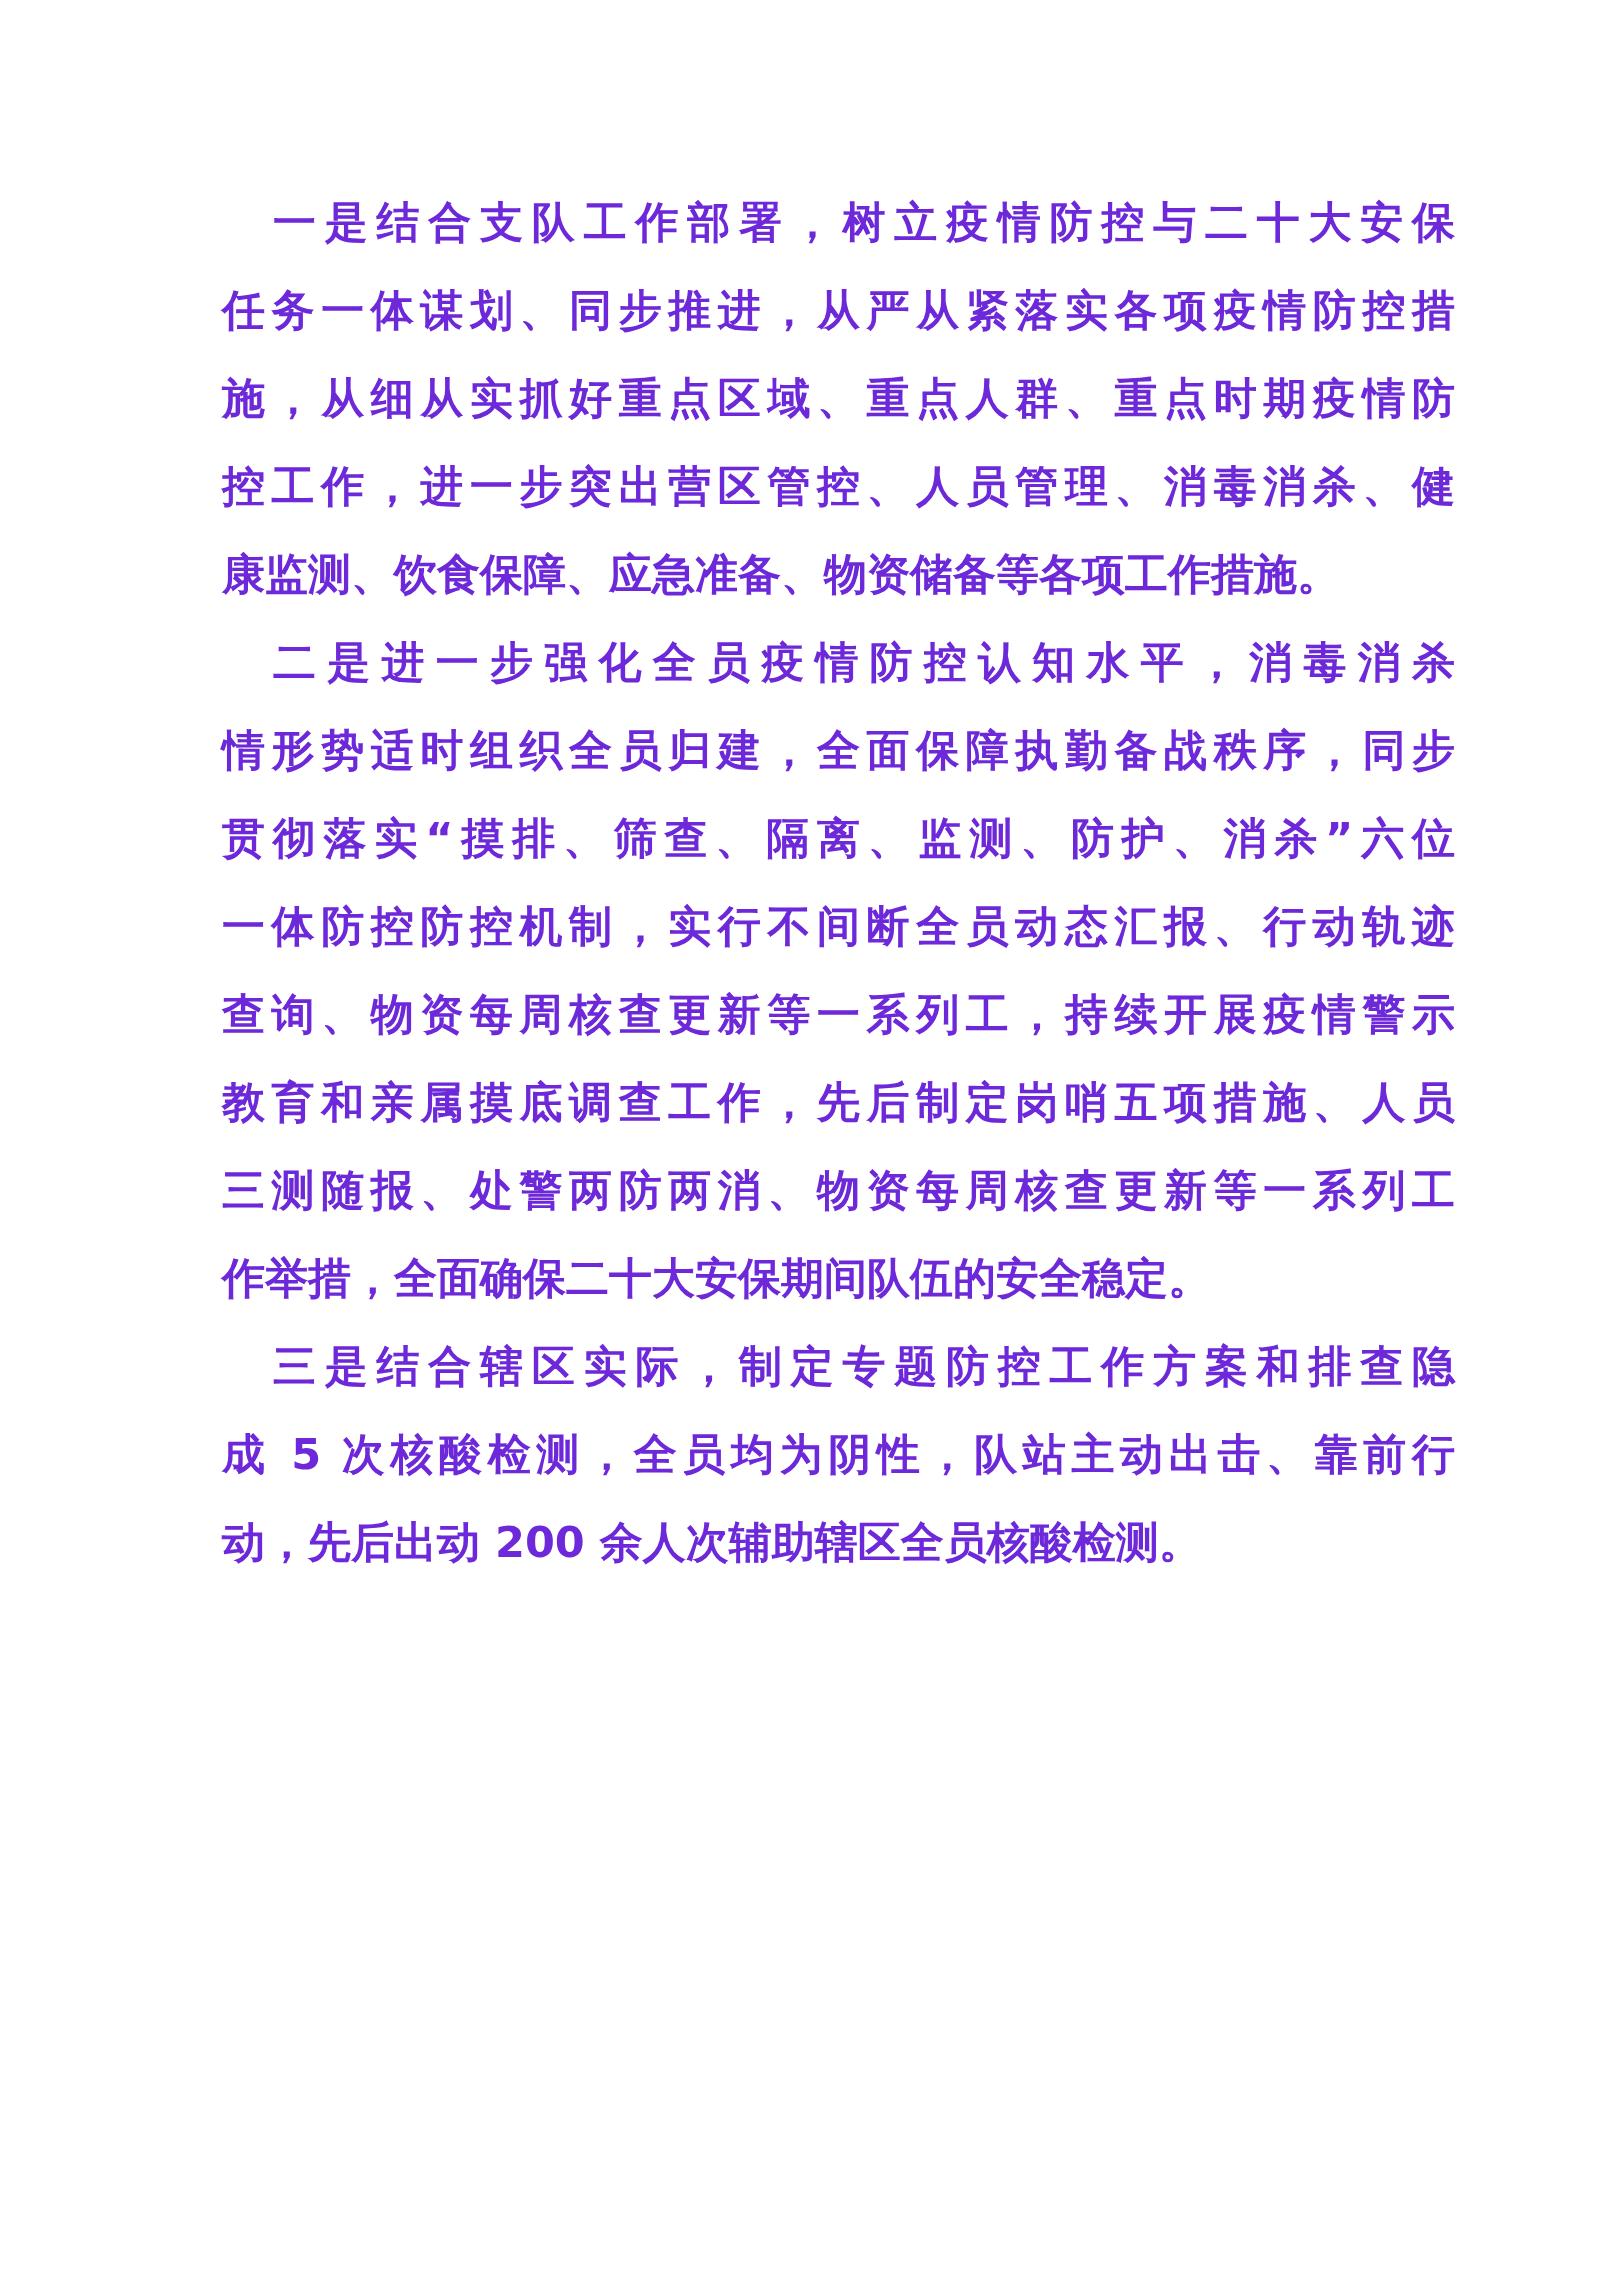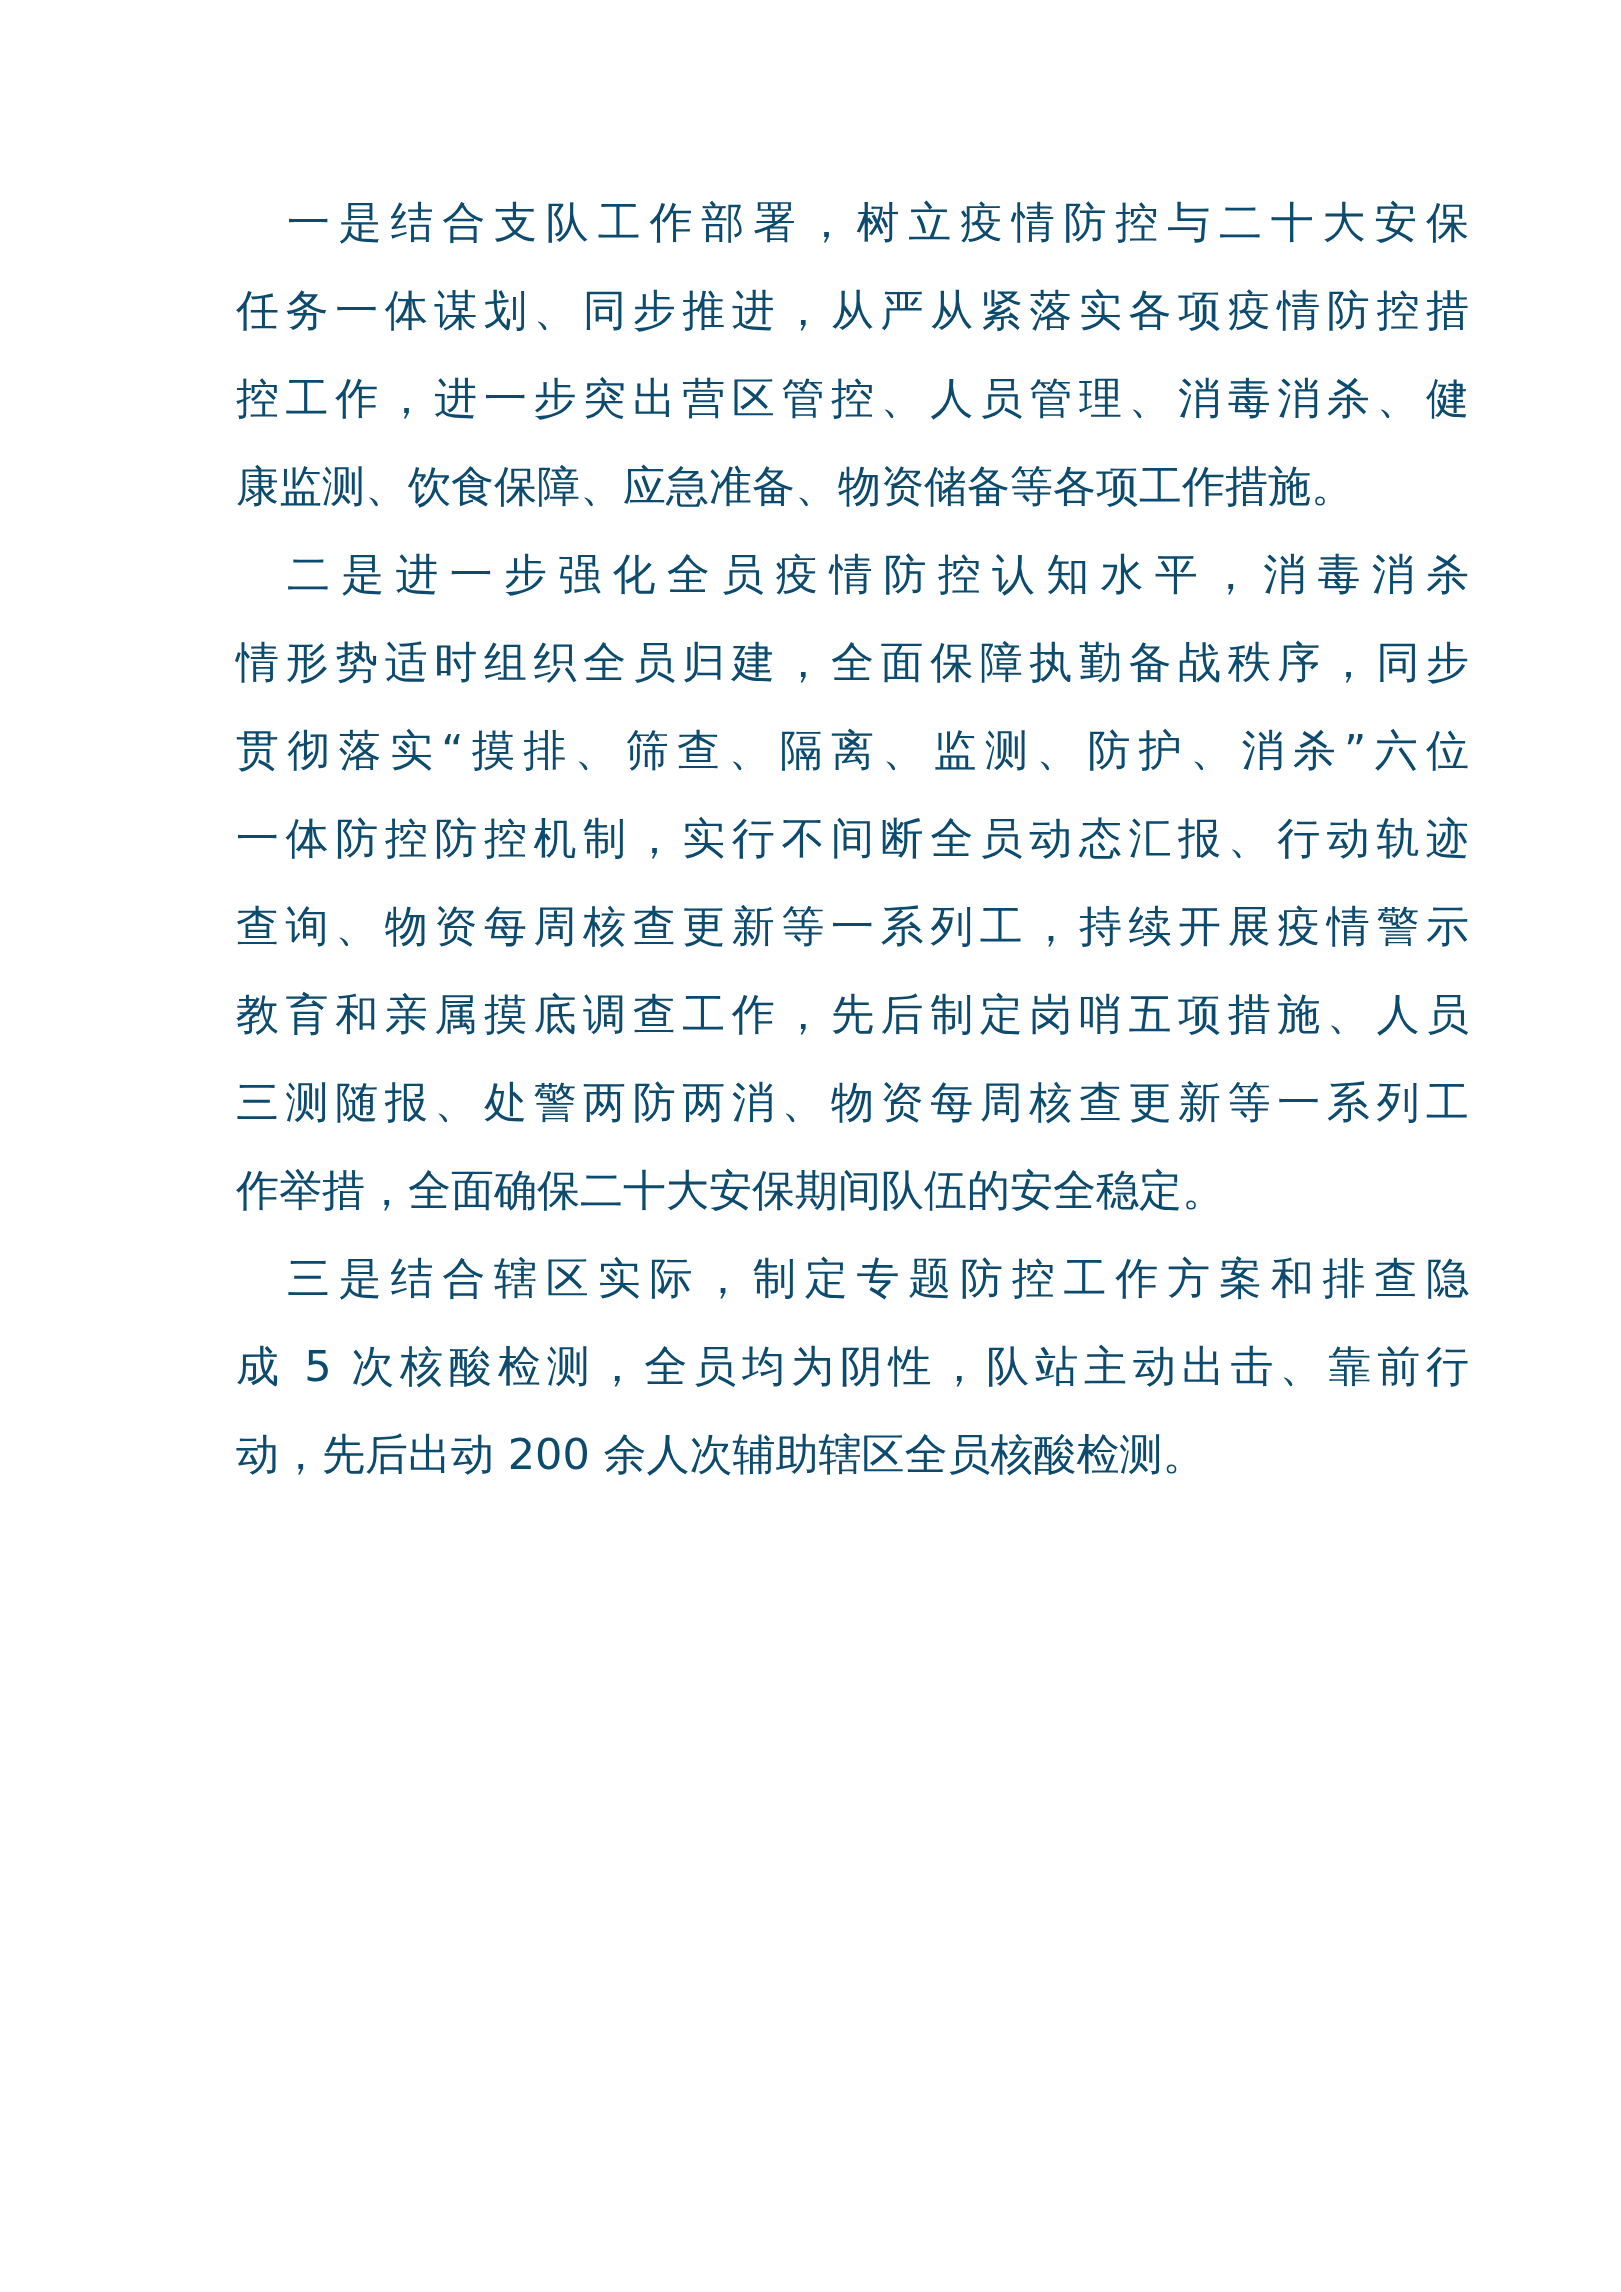--- a/index.html
+++ b/index.html
@@ -17,27 +17,27 @@
     position: absolute;
     left: 0;
     top: 0;
     width: 1621px;
     height: 2293px;
     background: #ffffff;
     overflow: hidden;
   }
   .doc-body {
     position: absolute;
-    left: 236px;
+    left: 222px;
     top: 178px;
     width: 1233px;
-    color: #0c4a6e;
+    color: #6d28d9;
     font-size: 43px;
     line-height: 88px;
-    font-weight: 400;
+    font-weight: 700;
   }
   .paragraph {
     margin: 0;
     padding: 0;
   }
   .line {
     text-align: justify;
     text-align-last: justify;
     -moz-text-align-last: justify;
   }
@@ -50,20 +50,21 @@
   }
 </style>
 </head>
 <body>
 
 <div class="doc-page">
   <div class="doc-body">
       <div class="paragraph">
         <div class="line first">一是结合支队工作部署，树立疫情防控与二十大安保</div>
         <div class="line">任务一体谋划、同步推进，从严从紧落实各项疫情防控措</div>
+        <div class="line">施，从细从实抓好重点区域、重点人群、重点时期疫情防</div>
         <div class="line">控工作，进一步突出营区管控、人员管理、消毒消杀、健</div>
         <div class="line last">康监测、饮食保障、应急准备、物资储备等各项工作措施。</div>
       </div>
       <div class="paragraph">
         <div class="line first">二是进一步强化全员疫情防控认知水平，消毒消杀</div>
         <div class="line">情形势适时组织全员归建，全面保障执勤备战秩序，同步</div>
         <div class="line">贯彻落实“摸排、筛查、隔离、监测、防护、消杀”六位</div>
         <div class="line">一体防控防控机制，实行不间断全员动态汇报、行动轨迹</div>
         <div class="line">查询、物资每周核查更新等一系列工，持续开展疫情警示</div>
         <div class="line">教育和亲属摸底调查工作，先后制定岗哨五项措施、人员</div>

